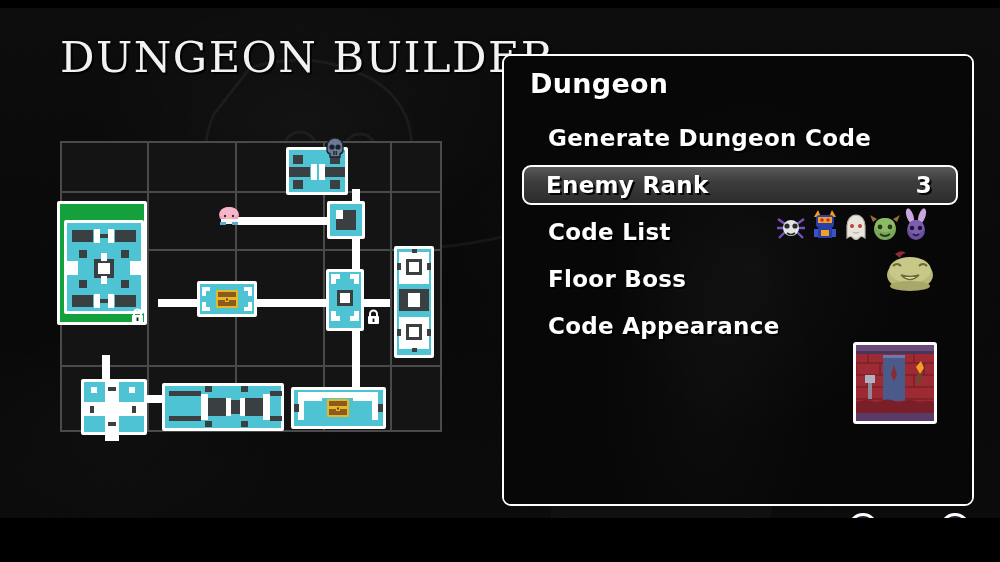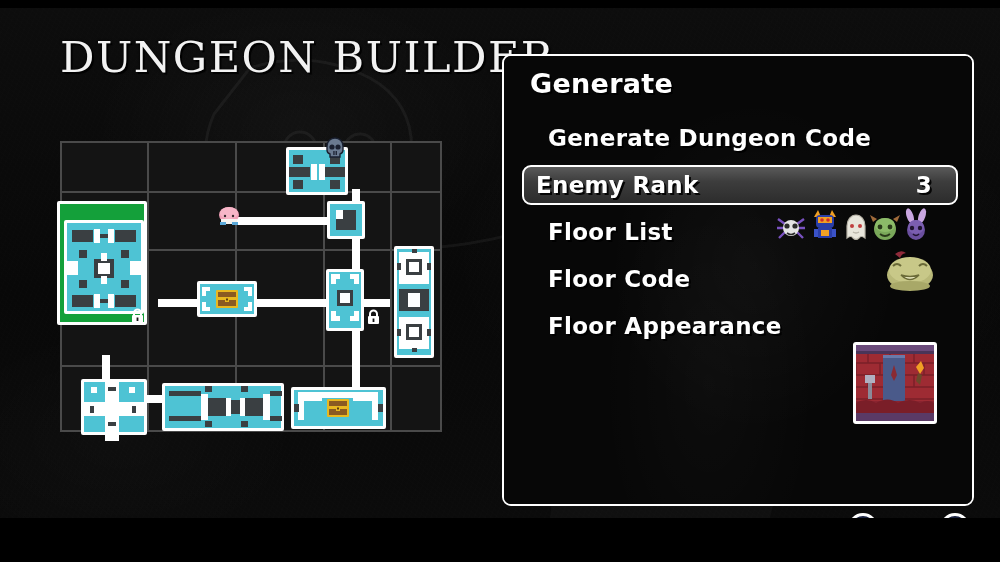--- a/index.html
+++ b/index.html
@@ -111,21 +111,21 @@
   }
   .menu-row{
     position:absolute; left:18px; width:436px; height:40px;
     display:flex; align-items:center;
   }
   .menu-label{ font-size:23px; padding-left:26px; }
   .menu-row.selected{
     background:linear-gradient(180deg,#5a5a5a 0%,#3d3d3d 40%,#2c2c2c 100%);
     border:2px solid #ffffff; border-radius:9px;
   }
-  .menu-row.selected .menu-label{ padding-left:12px; }
+  .menu-row.selected .menu-label{ padding-left:12px;margin-left:10px; }
   .menu-value{
     position:absolute; right:24px; font-size:23px;
   }
 
   .sprite-row{ position:absolute; display:flex; align-items:flex-end; gap:1px; }
 
   #floor-thumb{
     position:absolute; left:853px; top:334px; width:84px; height:82px;
     border:3px solid #ffffff; border-radius:3px; overflow:hidden; background:#8a2a32;
   }
@@ -368,41 +368,41 @@
         </svg>
       </div>
 
     </div>
 
 
     <div id="panel">
       <div id="panel-inner">
         <div id="panel-bg"></div>
 
-        <div id="panel-title" class="menu-text">Generate</div>
+        <div id="panel-title" class="menu-text">Dungeon</div>
 
         <div class="menu-row" style="top:62px;">
           <div class="menu-text menu-label">Generate Dungeon Code</div>
         </div>
 
         <div class="menu-row selected" style="top:109px;">
           <div class="menu-text menu-label">Enemy Rank</div>
           <div class="menu-text menu-value">3</div>
         </div>
 
         <div class="menu-row" style="top:156px;">
-          <div class="menu-text menu-label">Floor List</div>
+          <div class="menu-text menu-label">Code List</div>
         </div>
 
         <div class="menu-row" style="top:203px;">
-          <div class="menu-text menu-label">Floor Code</div>
+          <div class="menu-text menu-label">Floor Boss</div>
         </div>
 
         <div class="menu-row" style="top:250px;">
-          <div class="menu-text menu-label">Floor Appearance</div>
+          <div class="menu-text menu-label">Code Appearance</div>
         </div>
 
       </div>
     </div>
 
     <div class="sprite-row" style="left:775px;top:200px;">
       <svg width="32" height="32" viewBox="0 0 32 32">
         <g stroke="#7a52c0" stroke-width="2.4" fill="none">
           <path d="M10 14 L3 9 M10 18 L2 18 M10 22 L4 28 M22 14 L29 9 M22 18 L30 18 M22 22 L28 28"></path>
         </g>

